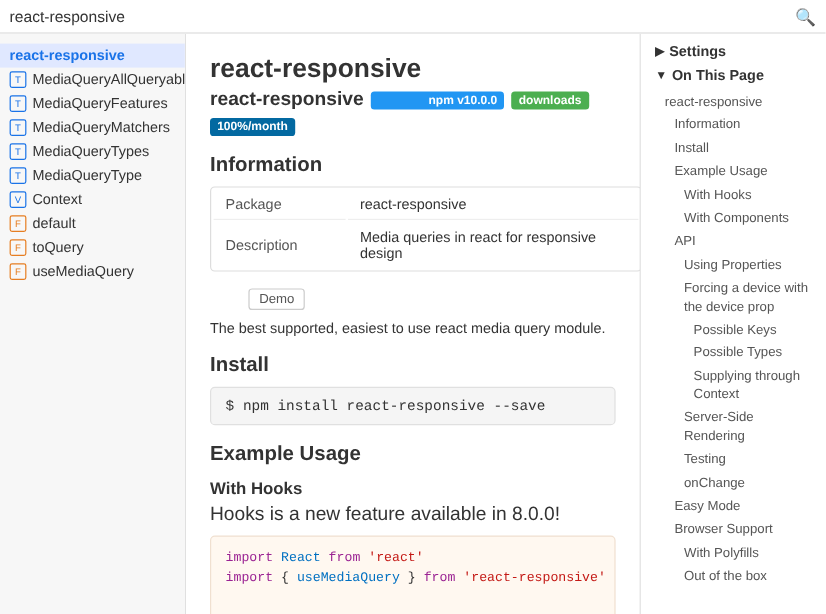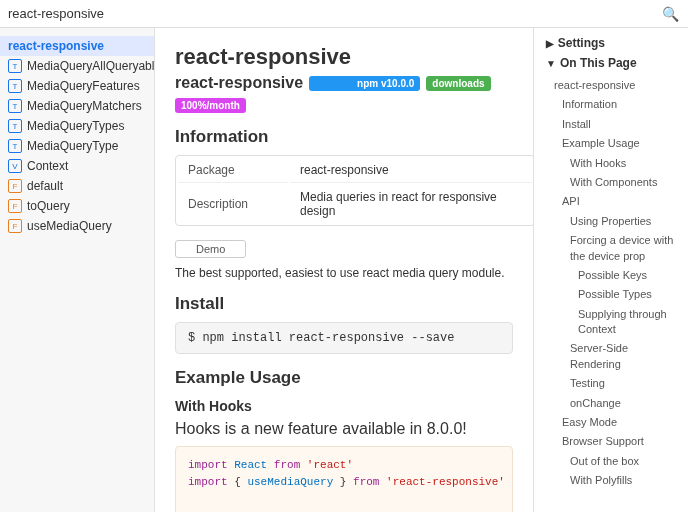--- a/index.html
+++ b/index.html
@@ -102,39 +102,40 @@
     .badge {
       display: inline-block;
       padding: 2px 6px;
       border-radius: 3px;
       font-size: 10px;
       color: #fff;
       font-weight: 600;
     }
     .badge.blue { background: #2196F3; padding-left: 48px; }
     .badge.green { background: #4CAF50; }
-    .badge.orange { background: #d946ef; }
+    .badge.orange { background: #0369a1; }
 
     .section-heading { font-size: 17px; font-weight: 700; color: #333; margin: 14px 0 8px; }
     .subsection-heading { font-size: 14px; font-weight: 700; color: #333; margin: 10px 0 6px; }
 
     
     .info-table { border: 1px solid #ddd; border-radius: 4px; overflow: hidden; margin-bottom: 10px; width: 360px; }
     .info-table tr td { padding: 5px 10px; font-size: 12px; border-bottom: 1px solid #eee; }
     .info-table tr:last-child td { border-bottom: none; }
     .info-table tr td:first-child { color: #555; font-weight: 500; width: 110px; margin-top: 24px; }
     .demo-btn {
       display: inline-block;
       border: 1px solid #ccc;
       border-radius: 3px;
-      padding: 2px 20px;
+      padding: 2px 8px;
       font-size: 11px;
       cursor: pointer;
       color: #555;
       margin-top: 4px;
+      margin-left: 32px;
     }
 
     .best-supported-text { font-size: 12px; color: #333; margin-bottom: 14px; }
 
     
     .install-box {
       background: #f5f5f5;
       border: 1px solid #e0e0e0;
       border-radius: 4px;
       padding: 8px 12px;
@@ -270,17 +271,17 @@
         <div class="right-toc-item indent2">Using Properties</div>
         <div class="right-toc-item indent2">Forcing a device with the device prop</div>
         <div class="right-toc-item indent3">Possible Keys</div>
         <div class="right-toc-item indent3">Possible Types</div>
         <div class="right-toc-item indent3">Supplying through Context</div>
         <div class="right-toc-item indent2">Server-Side Rendering</div>
         <div class="right-toc-item indent2">Testing</div>
         <div class="right-toc-item indent2">onChange</div>
         <div class="right-toc-item indent1">Easy Mode</div>
         <div class="right-toc-item indent1">Browser Support</div>
+        <div class="right-toc-item indent2">With Polyfills</div>
         <div class="right-toc-item indent2">Out of the box</div>
-        <div class="right-toc-item indent2">With Polyfills</div>
       </div>
   </div>
 </div>
 
 </body></html>

